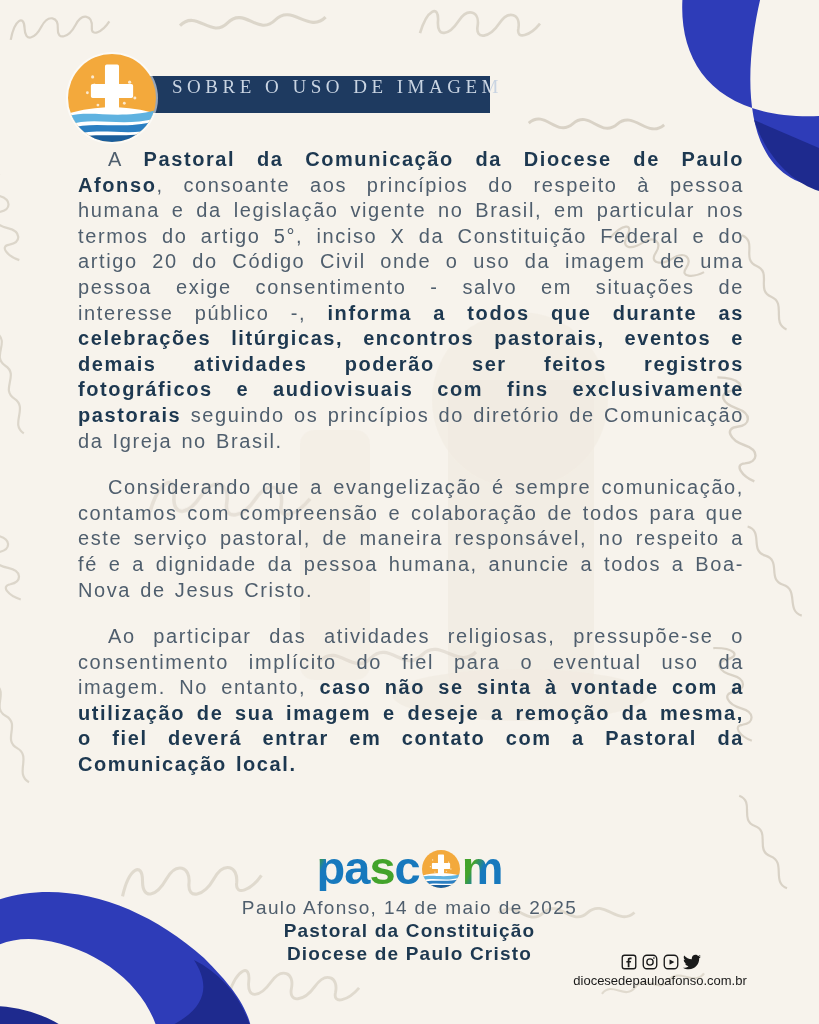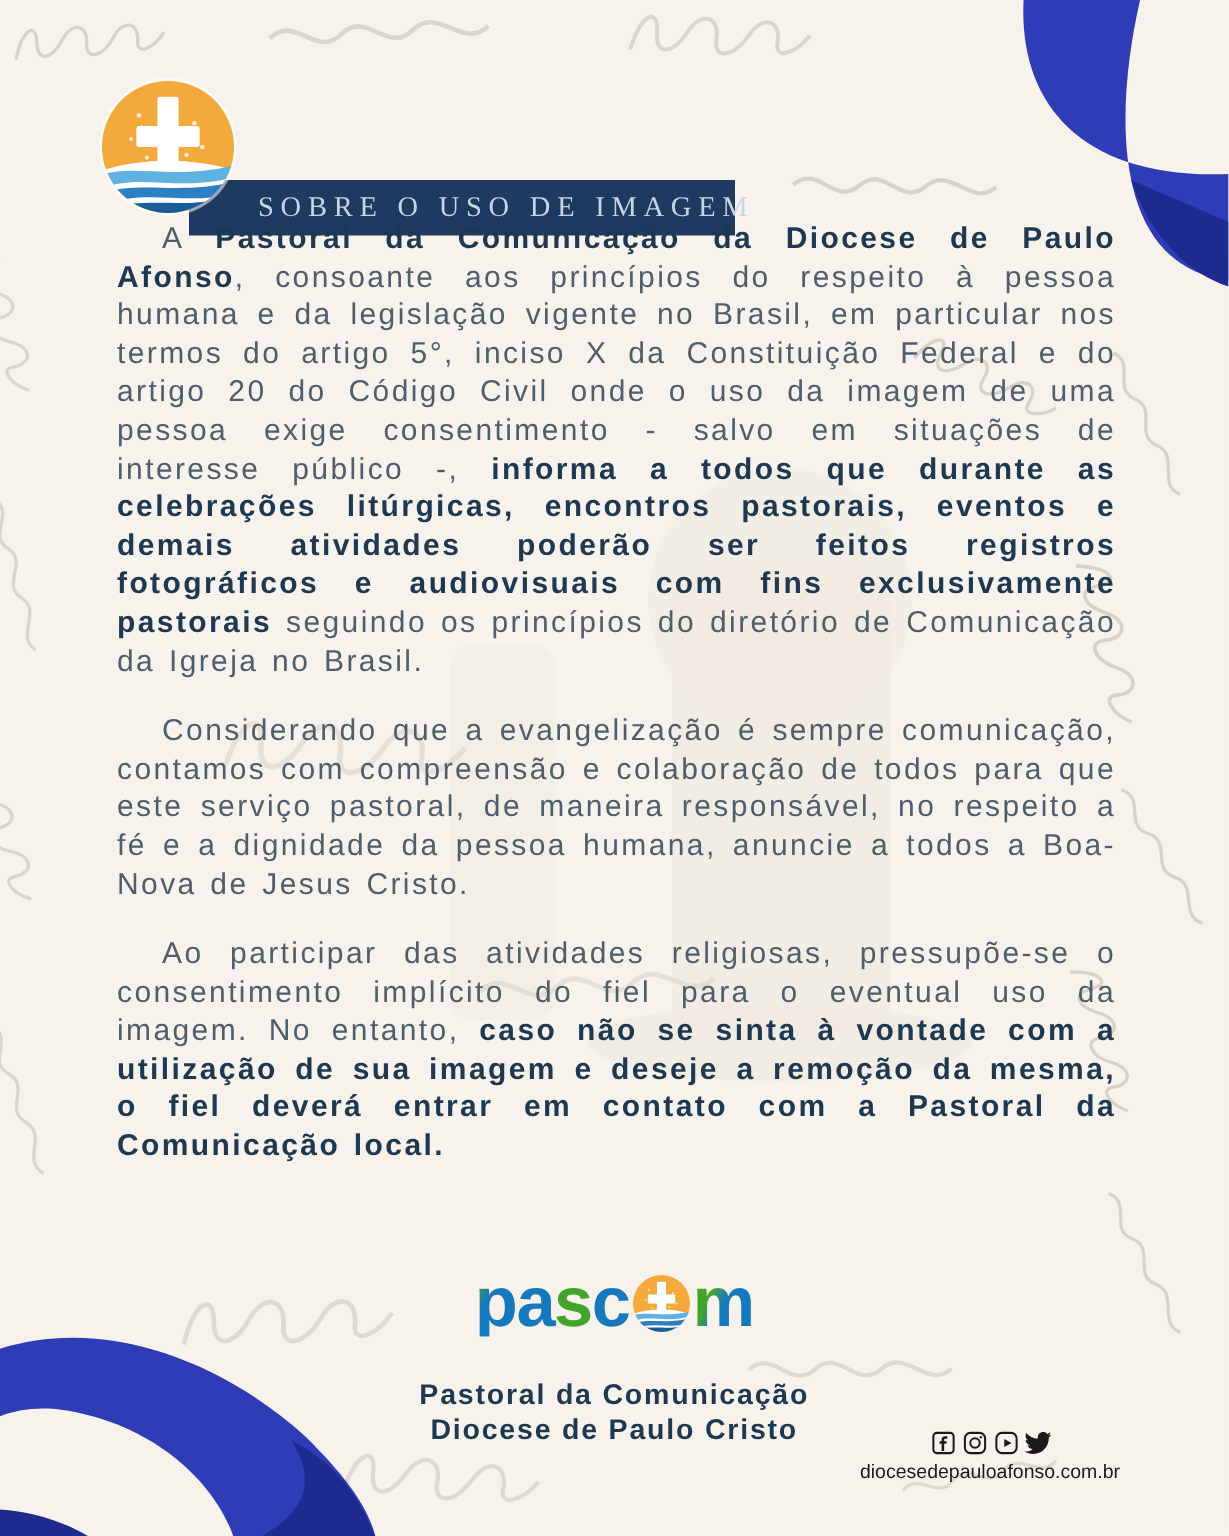--- a/index.html
+++ b/index.html
@@ -3,22 +3,22 @@
 <meta charset="utf-8">
 <style>
   html,body{margin:0;padding:0;}
   .page{position:relative;width:819px;height:1024px;overflow:hidden;
         background:var(--page-cream,#f7f3ec);
         font-family:"Liberation Sans",sans-serif;}
   .bg-decor{position:absolute;left:0;top:0;width:819px;height:1024px;}
 
   
   .banner{position:absolute;left:126px;top:76px;width:364px;height:37px;
-          background:var(--banner-navy);display:flex;align-items:center;
-          padding-left:46px;box-sizing:border-box;margin-top:44px;}
+          background:var(--banner-navy);display:flex;
+          padding-left:46px;box-sizing:border-box;}
   .banner span{font-family:"Liberation Serif",serif;font-size:19px;
                letter-spacing:4.5px;color:var(--banner-text);white-space:nowrap;}
   .sunlogo{display:inline-block;border-radius:50%;overflow:hidden;
            background:var(--logo-orange);line-height:0;}
   .sunlogo svg{width:100%;height:100%;display:block;}
   .header-logo{position:absolute;left:68px;top:54px;width:88px;height:88px;
                box-shadow:0 0 0 2px rgba(255,255,255,.55);}
 
   
   .content{position:absolute;left:78px;top:128px;width:666px;margin-top:19px;}
@@ -158,21 +158,22 @@
     <path d="M44,14 h12 v22 h16 v12 h-16 v34 h-12 v-34 h-16 v-12 h16 Z" fill="#ffffff" stroke="#ffffff" stroke-width="4" stroke-linejoin="round"></path>
     <path d="M0,68 C30,58 70,58 100,68 L100,100 L0,100 Z" fill="#ffffff"></path>
     <path d="M0,71 C25,63 55,75 100,64 L100,73 C60,84 30,70 0,81 Z" style="fill:var(--wave-light)"></path>
     <path d="M0,85 C30,75 60,87 100,76 L100,85 C65,95 35,81 0,94 Z" style="fill:var(--wave-mid)"></path>
     <path d="M4,96 C35,88 65,97 96,88 L96,104 L4,104 Z" style="fill:var(--wave-deep)"></path>
   </svg>
       </span>
       <span class="pletter lg-gb">m</span>
     </div>
 
-  <div class="orgline org1">Pastoral da Comunicação</div>
+  <div class="dateline">Paulo Afonso, 14 de maio de 2025</div>
+  <div class="orgline org1">Pastoral da Constituição</div>
   <div class="orgline org2">Diocese de Paulo Cristo</div>
 
   <div class="social">
     <div class="social-icons">
       <span>
         <svg viewBox="0 0 24 24">
           <rect x="3" y="3" width="18" height="18" rx="3" fill="none" stroke-width="1.8" style="stroke:var(--icon-black)"></rect>
           <path d="M13.6,8.2h1.8V5.9h-2.1c-1.9,0-3,1.1-3,3v1.6H8.5v2.2h1.8V19h2.3v-6.3h1.9l0.3-2.2h-2.2V9.1C12.6,8.5,12.9,8.2,13.6,8.2z" style="fill:var(--icon-black)"></path>
         </svg>
       </span>

